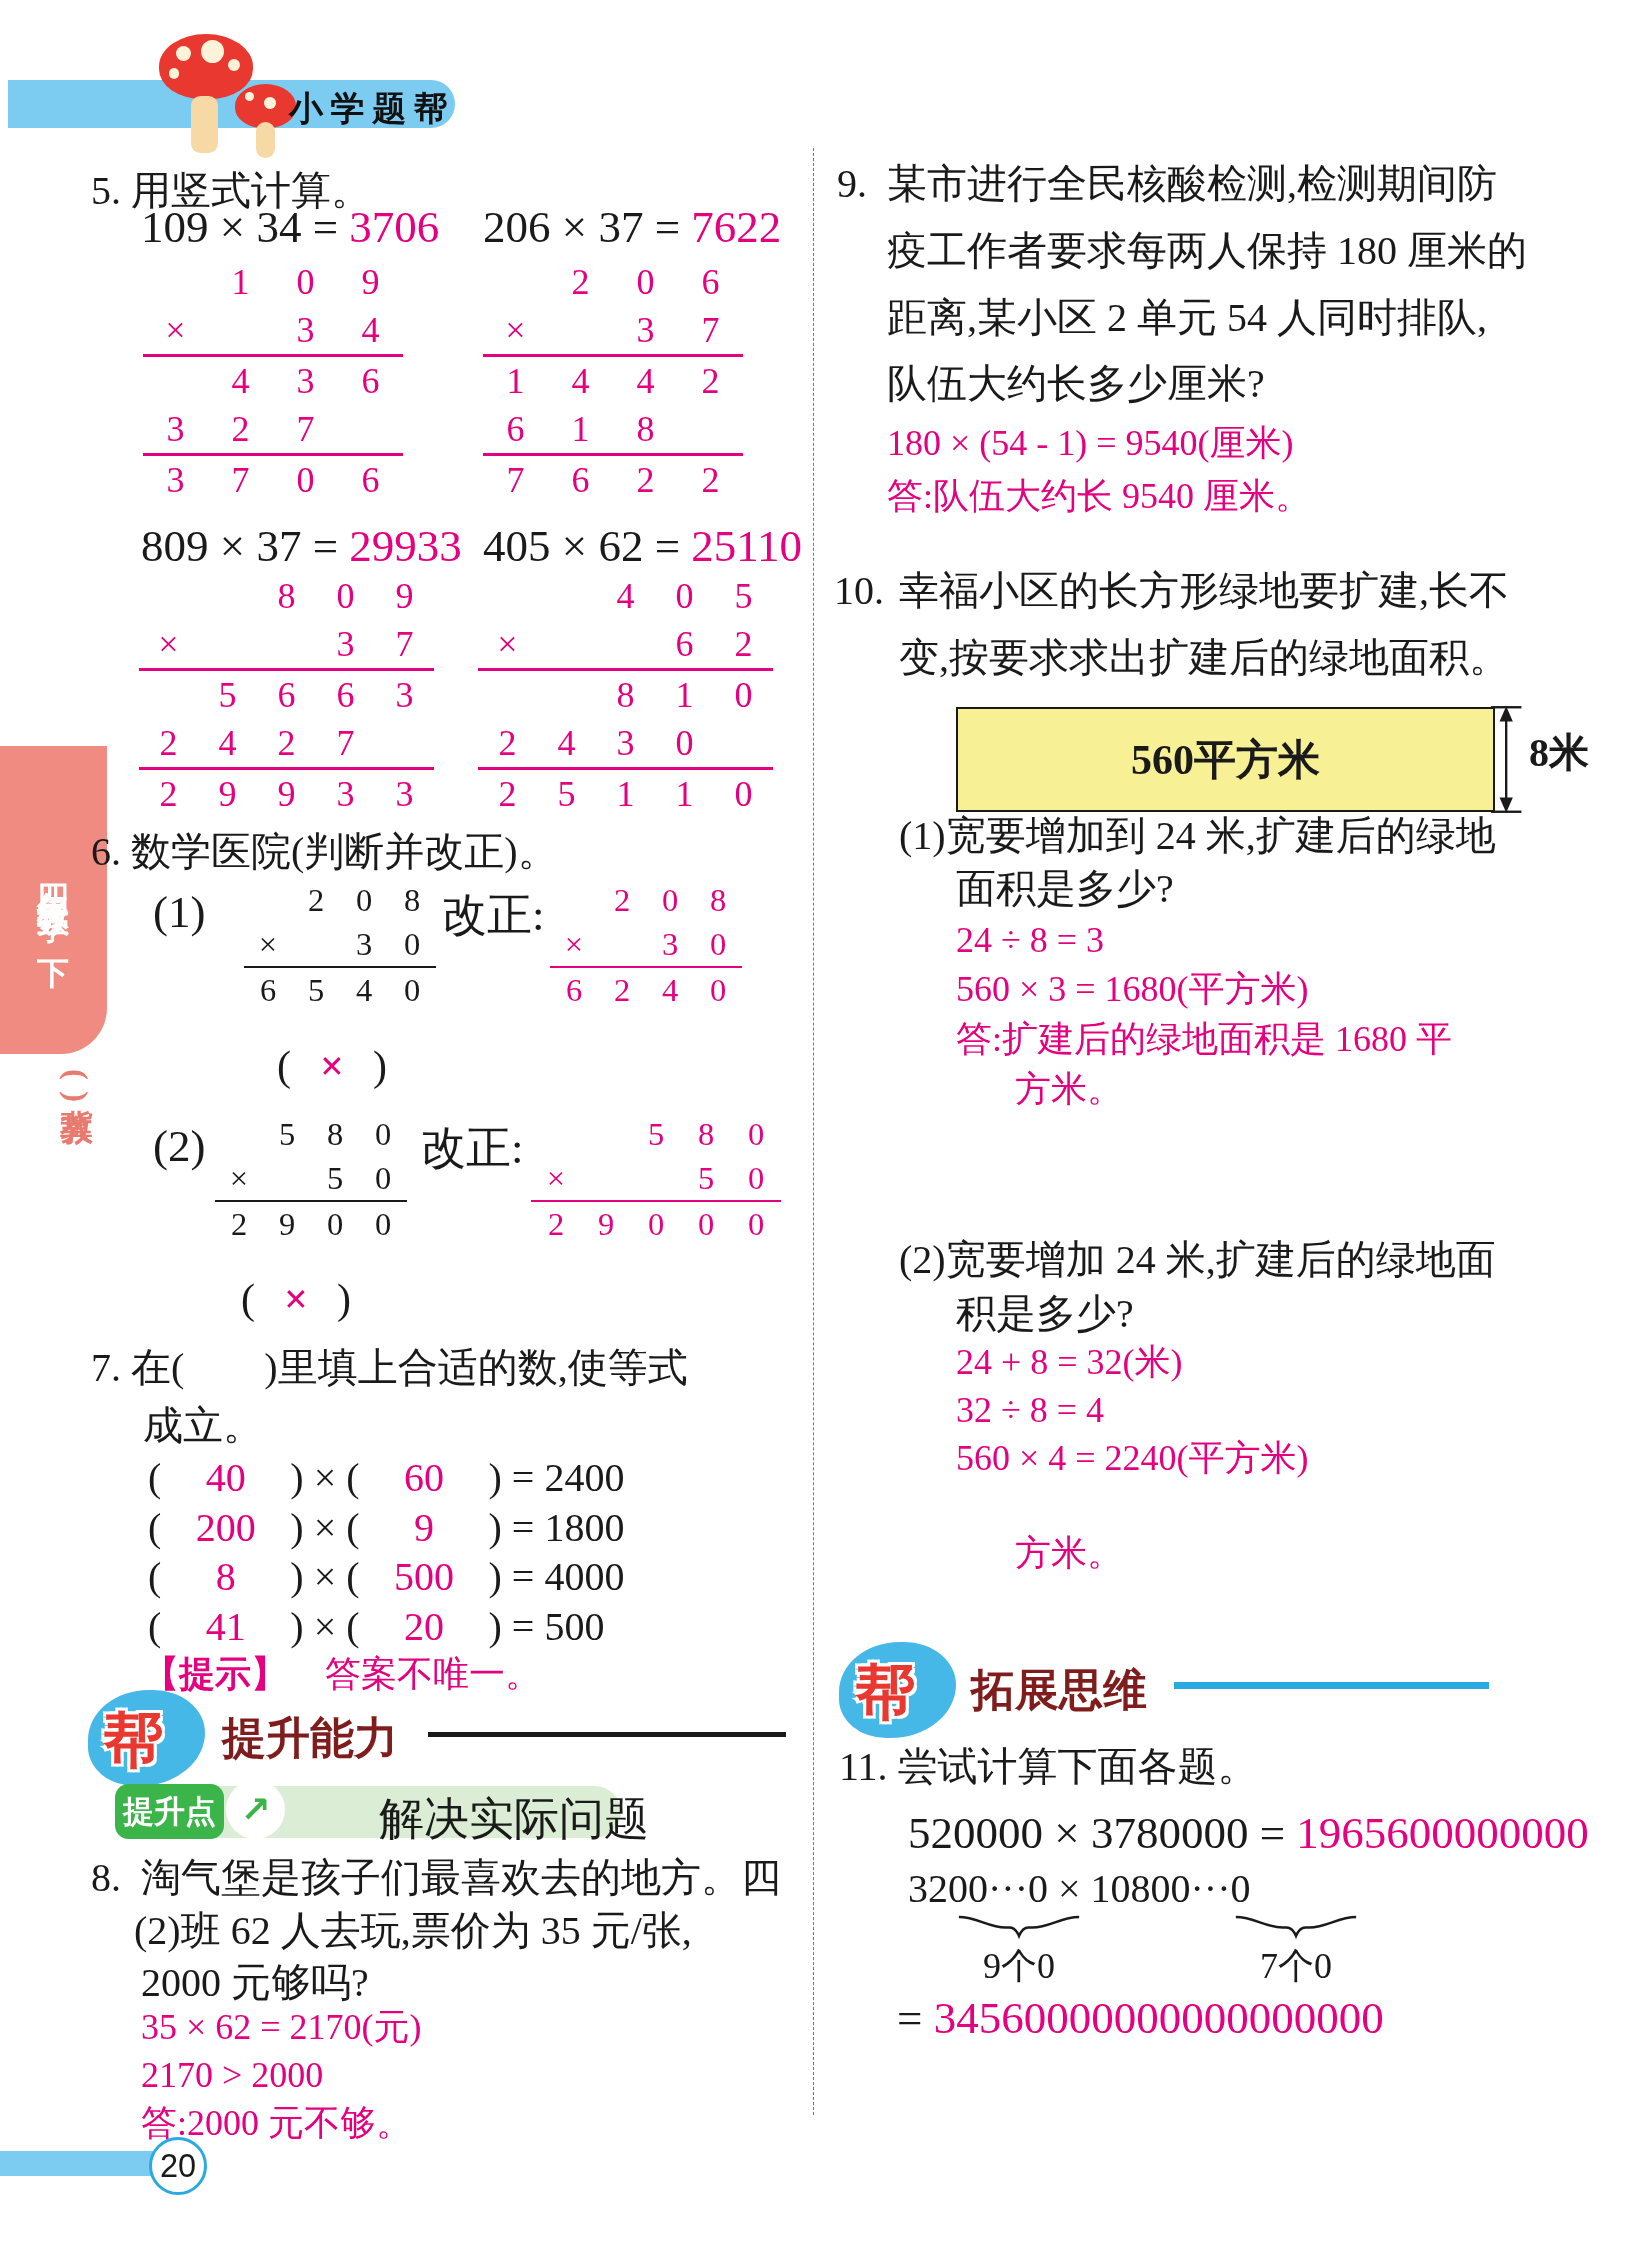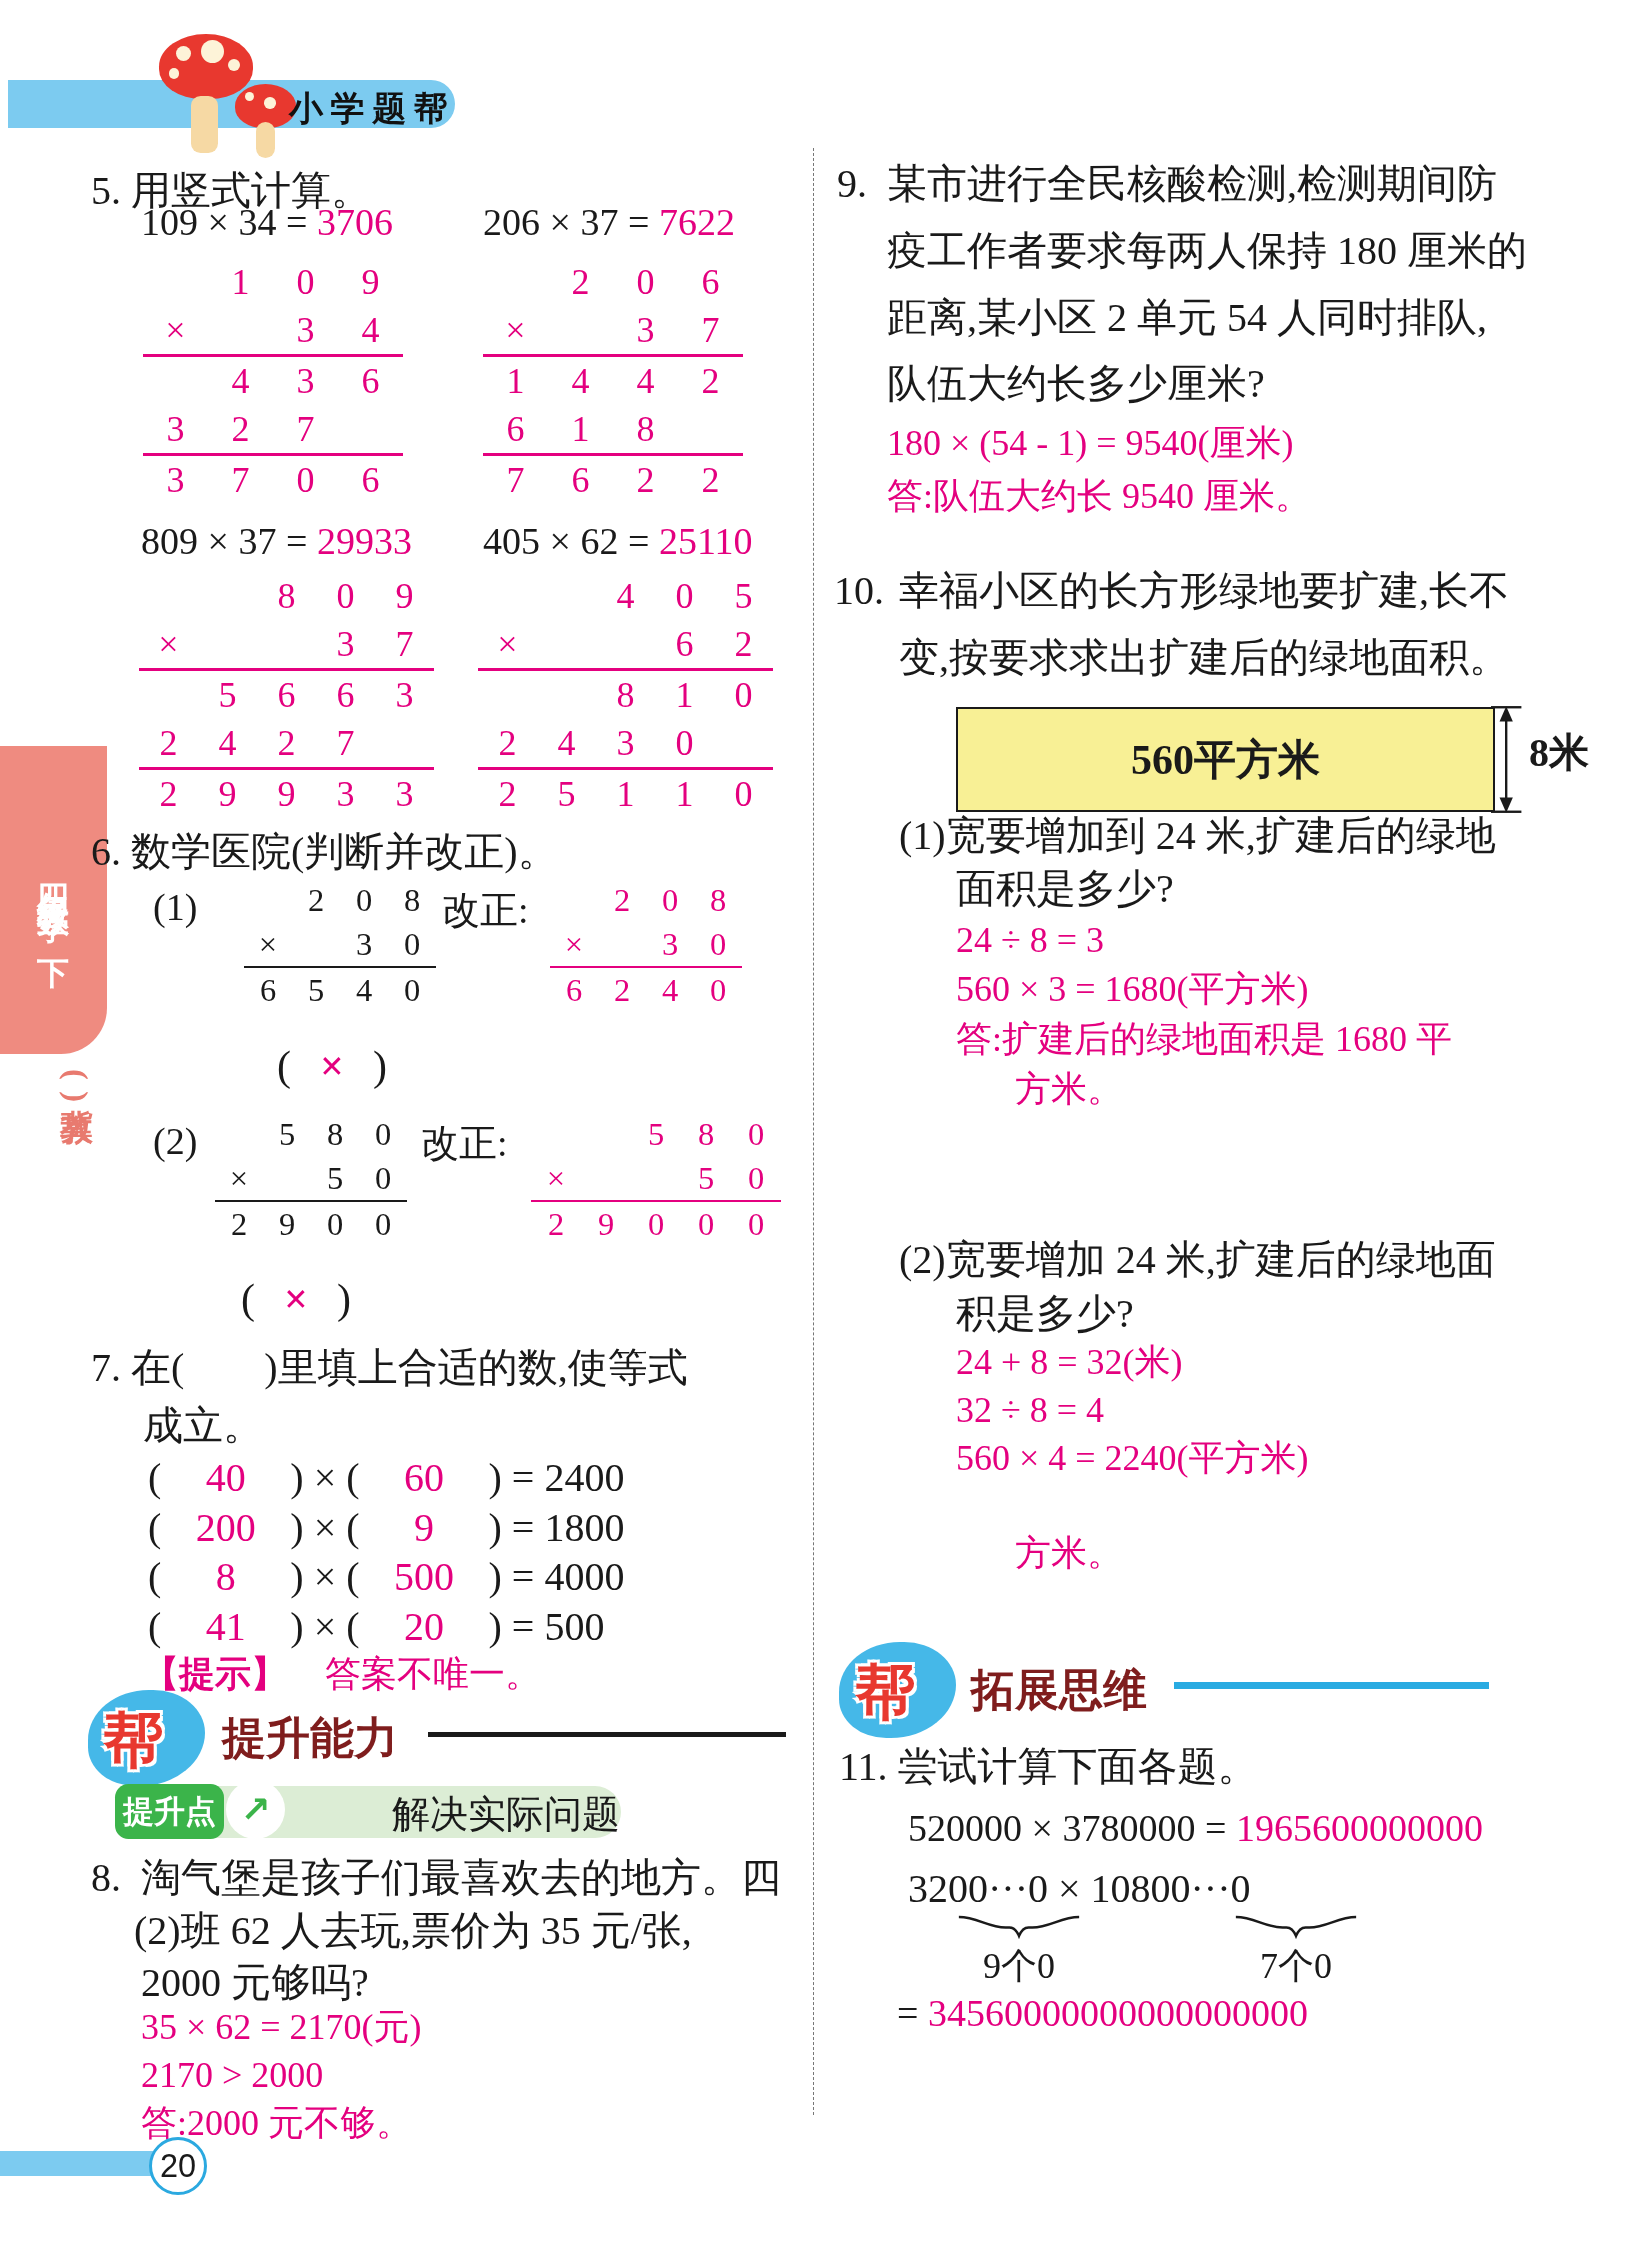--- a/index.html
+++ b/index.html
@@ -1,21 +1,21 @@
 <!DOCTYPE html>
 <html><head>
 <meta charset="utf-8">
 <style>
   html,body{margin:0;padding:0;background:#e9e9e9;}
   .page{position:relative;width:1628px;height:2260px;background:#ffffff;overflow:hidden;
         font-family:"Liberation Serif","DejaVu Serif",serif;color:#1a1a1a;}
   .abs{position:absolute;}
   .t{font-size:40px;line-height:1.25;white-space:pre;}
   .t38{font-size:36px;line-height:1.25;white-space:pre;}
-  .t40{font-size:38px;line-height:1.25;white-space:pre;}
+  .t40{font-size:45px;line-height:1.25;white-space:pre;}
   .pink{color:#e4007f;}
   .b{font-weight:bold;}
   .sans{font-family:"Liberation Sans","DejaVu Sans",sans-serif;}
 
   
   .header-bar{left:7.6px;top:80px;width:447px;height:48px;background:#7ccbf0;border-radius:0 25px 25px 0;}
   .mush-cap{background:#e8382f;border-radius:50% 50% 46% 46%;}
   .mush-stem{background:#f6d9a4;border-radius:9.6px;}
   .spot{background:#fdf3d8;border-radius:50%;position:absolute;}
   .brand{left:289px;top:86px;font-size:34px;letter-spacing:7.6px;color:#111;}
@@ -357,21 +357,21 @@
   <div class="abs sec-title sans" style="left:222px;top:1709px;">提升能力</div>
   <div class="abs line-dark" style="left:428px;top:1732px;width:358px;"></div>
 
   <div class="abs point-bar" style="left:122px;top:1786px;width:499px;height:52px;"></div>
   <div class="abs point-badge sans" style="left:115px;top:1784px;width:109px;height:55px;">
       <span>提升点</span>
     </div>
   <div class="abs point-circle sans" style="left:226px;top:1780px;">
       <span>↗</span>
     </div>
-  <div class="abs t40" style="left:392px;top:1791px;">解决实际问题</div>
+  <div class="abs t40" style="left:379px;top:1791px;">解决实际问题</div>
 
   <div class="abs t" style="left:91px;top:1853px;">8.</div>
   <div class="abs t" style="left:141px;top:1853px;">淘气堡是孩子们最喜欢去的地方。四</div>
   <div class="abs t" style="left:134px;top:1906px;">(2)班 62 人去玩,票价为 35 元/张,</div>
   <div class="abs t" style="left:141px;top:1958px;">2000 元够吗?</div>
   <div class="abs t38 pink" style="left:141px;top:2005px;">35 × 62 = 2170(元)</div>
   <div class="abs t38 pink" style="left:141px;top:2053px;">2170 &gt; 2000</div>
   <div class="abs t38 pink" style="left:141px;top:2101px;">答:2000 元不够。</div>
 
   <div class="abs t" style="left:837px;top:159px;">9.</div>

